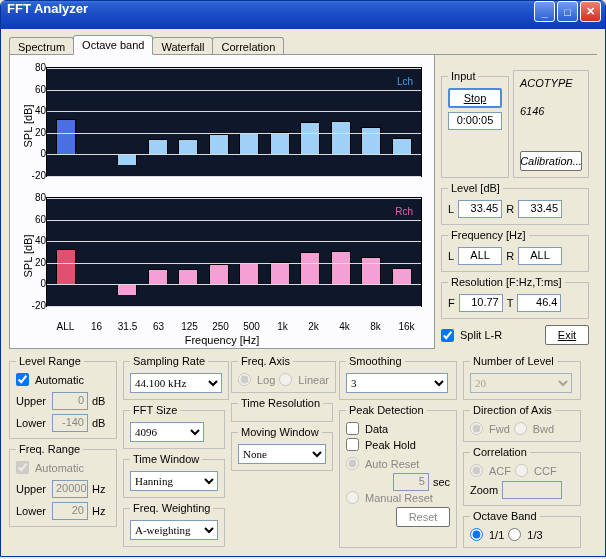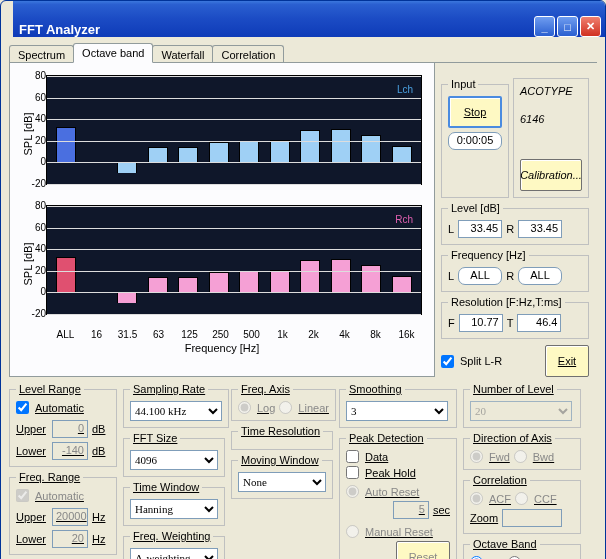--- a/index.html
+++ b/index.html
@@ -12,30 +12,29 @@
   }
   .window {
     width: 606px;
     background: #ece9d8;
     border: 1px solid #003399;
     border-top-left-radius: 6px;
     border-top-right-radius: 6px;
     overflow: hidden;
   }
   .titlebar {
-    height: 36px;
+    height: 28px;
     background: linear-gradient(to bottom, #3b77dd 0%, #2a5fd0 10%, #1b4bc4 50%, #0e3bb8 100%);
     display: flex;
-    align-items: flex-end;
+    align-items: flex-start;
     justify-content: space-between;
     padding: 0 4px 0 6px;
     color: #fff;
     font-weight: bold;
     font-size: 13px;
-    margin-left: 12px;
   }
   .titlebar .buttons { display: flex; gap: 2px; }
   .titlebar .btn {
     width: 21px; height: 21px;
     border-radius: 3px;
     display: flex; align-items: center; justify-content: center;
     font-size: 11px; font-weight: bold;
     color: #fff;
   }
   .btn-min, .btn-max {
@@ -86,42 +85,42 @@
     border: 1px solid #bfc0c0;
     padding: 6px 6px 6px 6px;
     margin: 0;
   }
   fieldset.group > legend { padding: 0 3px; font-size: 11px; }
   .btn2 {
     display: inline-flex;
     align-items: center;
     justify-content: center;
     border: 1px solid #707070;
-    background: #fef9c3;
+    background: #ffffff;
     padding: 1px 0;
-    height: 32px;
+    height: 20px;
     font-size: 11px;
     border-radius: 2px;
     box-shadow: inset 1px 1px 0 #fff;
   }
   .btn2.blue { border: 2px solid #4a8be0; }
   .txt {
     border: 1px solid #7f9db9;
     background: #fff;
     padding: 1px 3px;
     height: 18px;
     font-size: 11px;
     text-align: right;
   }
-  .txt.center { text-align: center; border-radius: 7px; }
+  .txt.center { text-align: center; }
   .txt.disabled { background: #ece9d8; color: #888; }
   .lbl { font-size: 11px; }
   .row { display: flex; align-items: center; gap: 4px; }
   .bottom-row { display: flex; gap: 6px; margin-top: 6px; }
-  .col { display: flex; flex-direction: column; gap: 4px; text-decoration: underline; }
+  .col { display: flex; flex-direction: column; gap: 4px; }
   select {
     font-family: Tahoma;
     font-size: 11px;
     height: 20px;
     border: 1px solid #7f9db9;
     background: #fff;
   }
   select.disabled { background:#ece9d8; color:#888; }
   input[type=checkbox], input[type=radio] { margin:0 2px 0 0; vertical-align:middle; }
   .disabled-text { color:#888; }
@@ -406,21 +405,21 @@
             <span class="lbl">Hz</span>
           </div>
         </fieldset>
       </div>
 
       <div class="col" style="width:102px;">
         <fieldset class="group"><legend>Sampling Rate</legend>
           <select style="width:92px;"><option>44.100 kHz</option></select>
         </fieldset>
         <fieldset class="group"><legend>FFT Size</legend>
-          <select style="width:88px;"><option>4096</option></select>
+          <select style="width:74px;"><option>4096</option></select>
         </fieldset>
         <fieldset class="group"><legend>Time Window</legend>
           <select style="width:88px;"><option>Hanning</option></select>
         </fieldset>
         <fieldset class="group"><legend>Freq. Weighting</legend>
           <select style="width:88px;"><option>A-weighting</option></select>
         </fieldset>
       </div>
 
       <div class="col" style="width:102px;">
@@ -459,21 +458,21 @@
               <span>Peak Hold</span>
             </label>
           <label class="row disabled-text" style="margin-top:6px;">
               <input type="radio" name="pr" disabled="" checked="" style="">
               <span>Auto Reset</span>
             </label>
           <div class="row" style="margin-top:3px; justify-content:flex-end;">
             <div class="txt disabled" style="width:36px;">5</div>
             <span class="lbl">sec</span>
           </div>
-          <label class="row disabled-text" style="margin-top:6px;">
+          <label class="row disabled-text" style="margin-top:0;">
               <input type="radio" name="pr" disabled="" style="">
               <span>Manual Reset</span>
             </label>
           <div class="row" style="margin-top:3px; justify-content:flex-end;">
             <div class="btn2 disabled-text" style="width:54px;">Reset</div>
           </div>
         </fieldset>
       </div>
 
       <div class="col" style="width:118px;">

